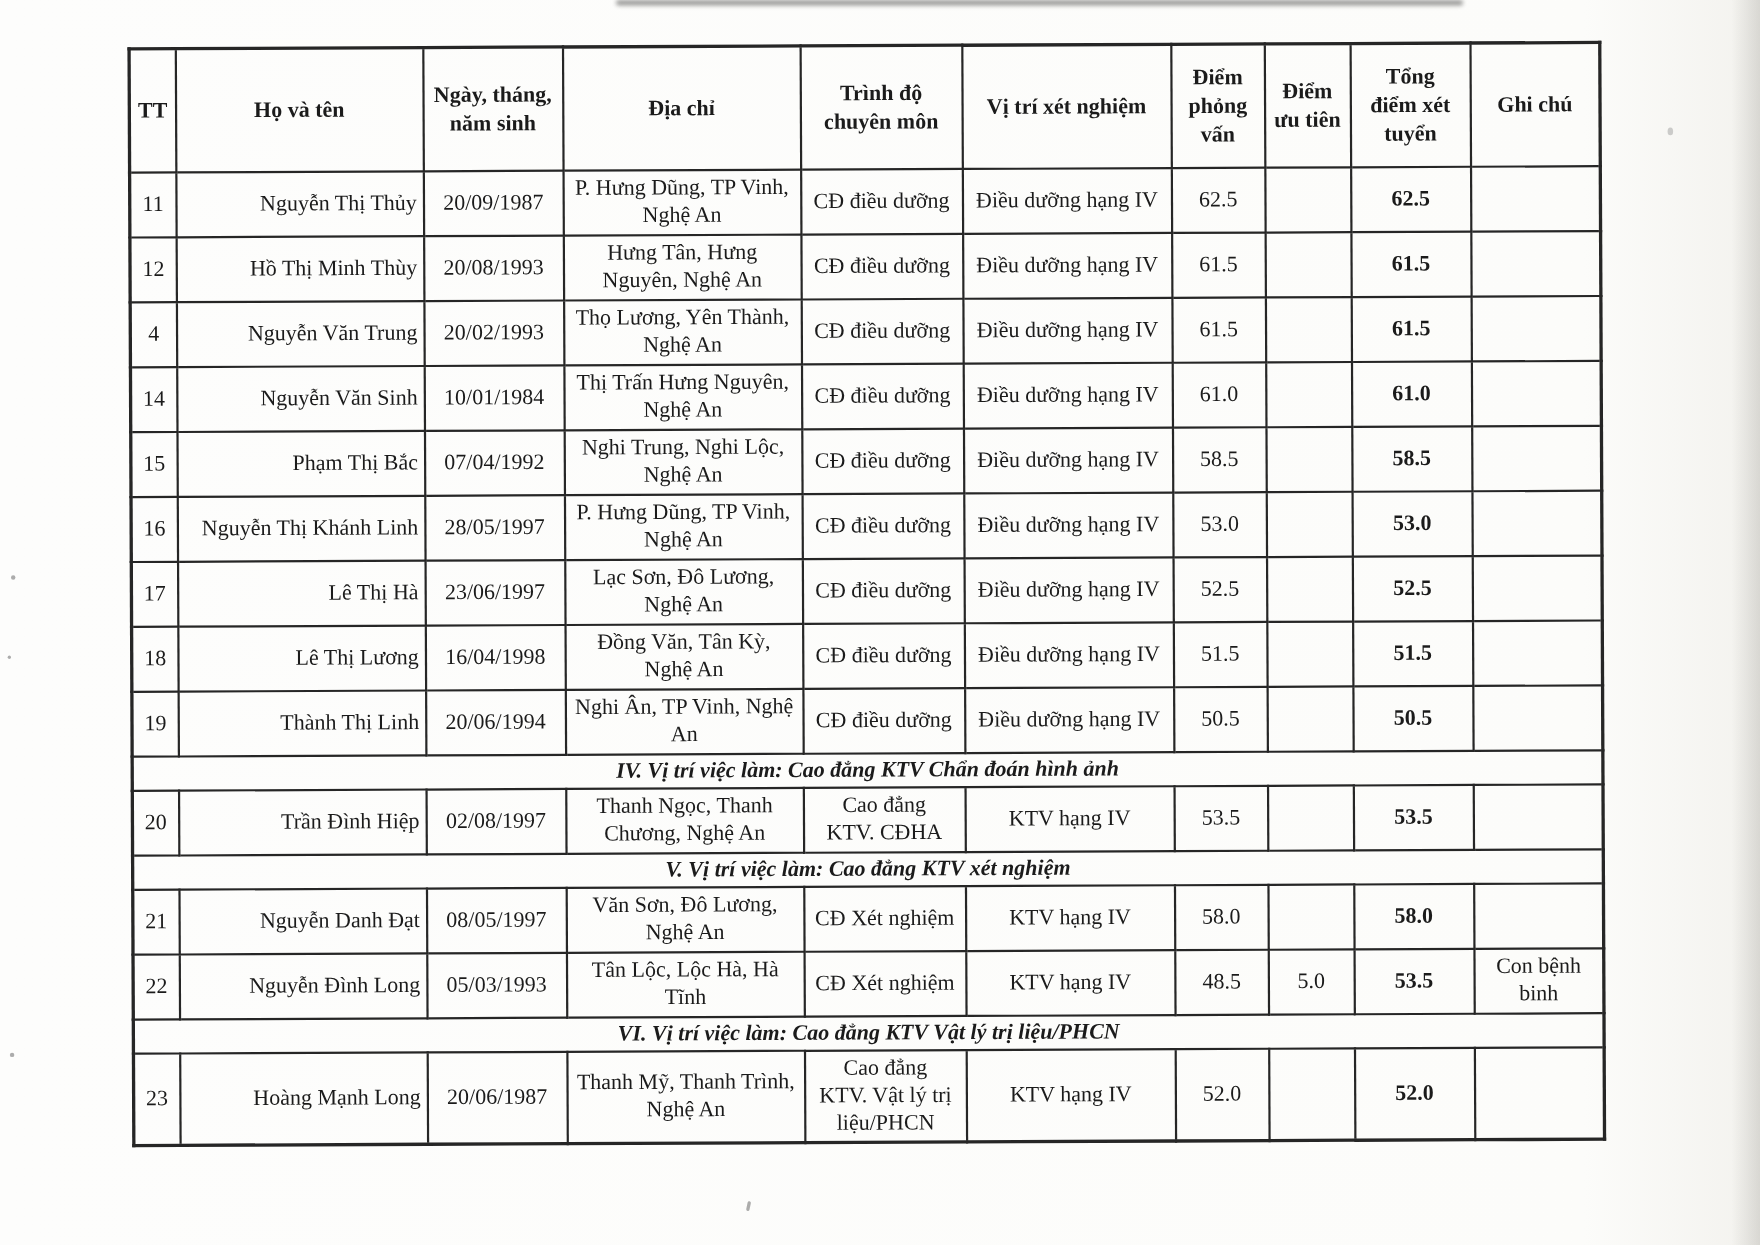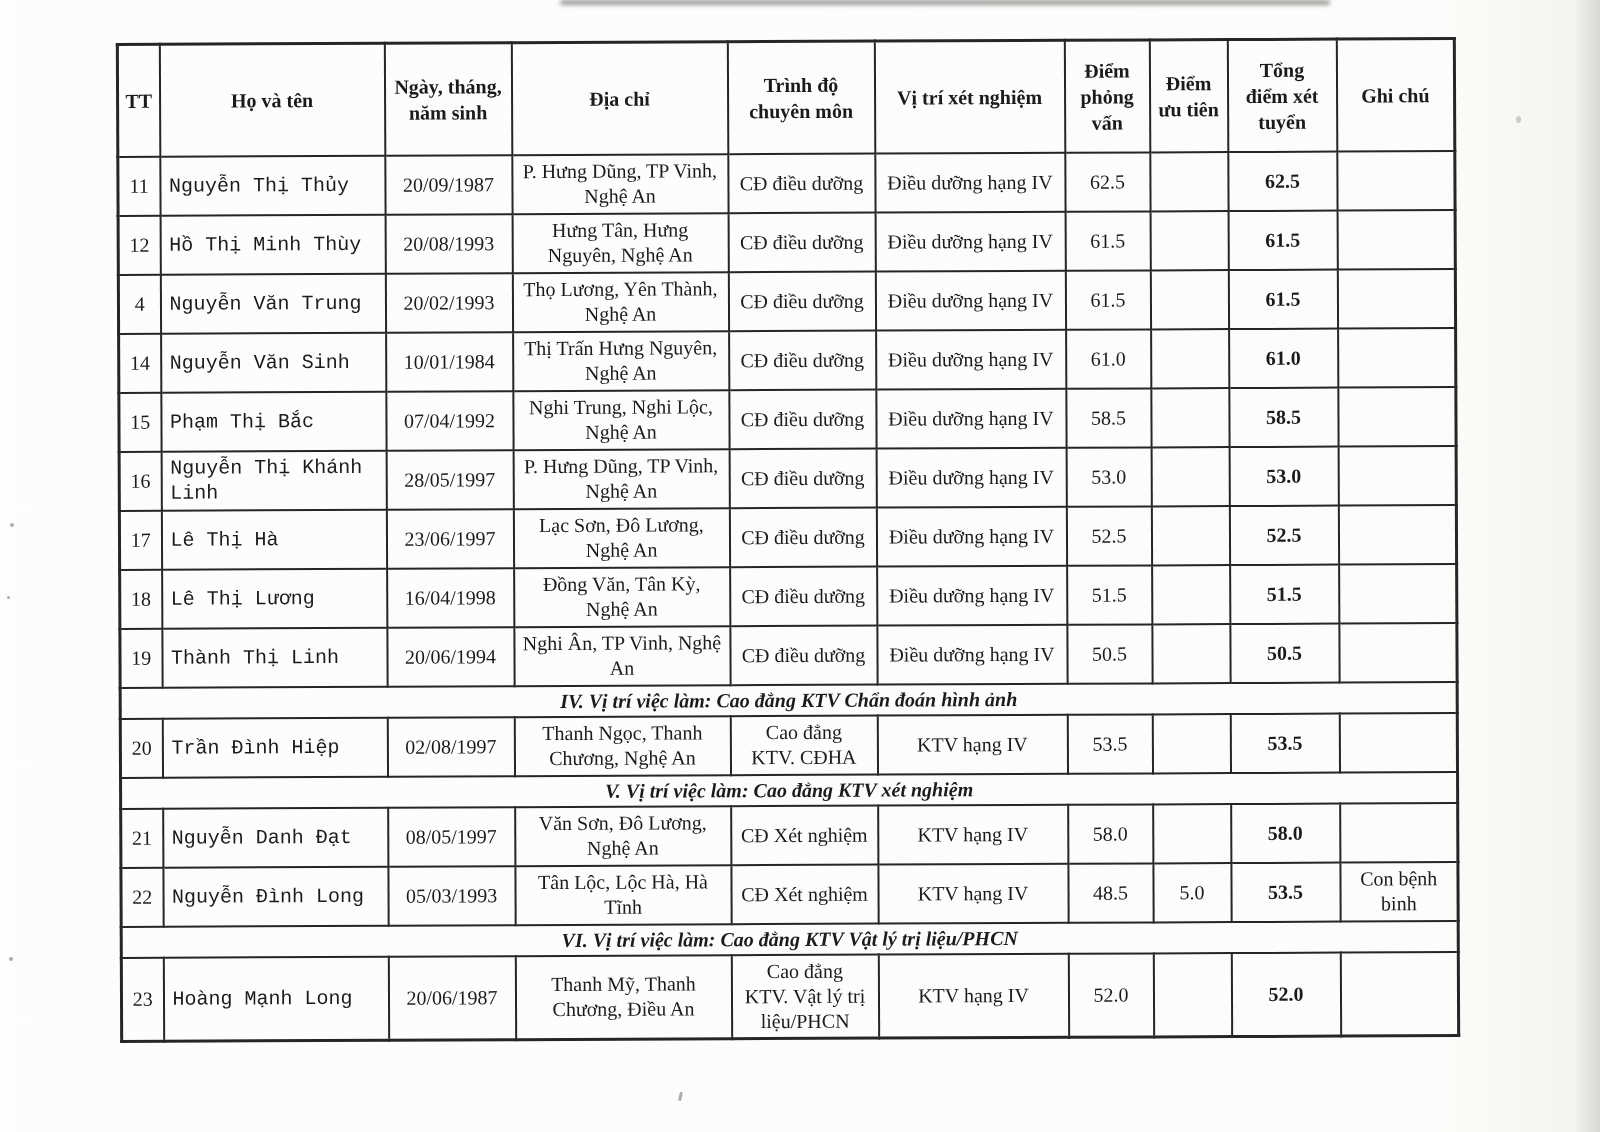--- a/index.html
+++ b/index.html
@@ -68,21 +68,21 @@
   tbody tr.data-row { height: 59px; }
   tbody tr.section-row { height: 31px; }
   tbody td {
     text-align: center;
     vertical-align: middle;
     line-height: 1.25;
     padding: 3px 5px;
     white-space: pre-line;
     overflow: hidden;
   }
-  tbody td.c-name { text-align: left; padding-left: 8px; font-family: Liberation Mono, monospace; }
+  tbody td.c-name { text-align: right; padding-left: 8px; }
   tbody td.c-total_score { font-weight: bold; }
   tbody tr.section-row td {
     font-weight: bold;
     font-style: italic;
     padding: 2px 4px;
     font-size: 20px;
   }
 </style>
 </head>
 <body>
@@ -282,21 +282,21 @@
           <td class="c-total_score">53.5</td>
           <td class="c-note">Con bệnh binh</td>
         </tr>
         <tr class="section-row">
           <td colspan="10">VI. Vị trí việc làm: Cao đẳng KTV Vật lý trị liệu/PHCN</td>
         </tr>
         <tr class="data-row">
           <td class="c-tt">23</td>
           <td class="c-name">Hoàng Mạnh Long</td>
           <td class="c-dob">20/06/1987</td>
-          <td class="c-address">Thanh Mỹ, Thanh Chương, Điều An</td>
+          <td class="c-address">Thanh Mỹ, Thanh Trình, Nghệ An</td>
           <td class="c-qualification">Cao đẳng
 KTV. Vật lý trị
 liệu/PHCN</td>
           <td class="c-position">KTV hạng IV</td>
           <td class="c-interview_score">52.0</td>
           <td class="c-priority_score"></td>
           <td class="c-total_score">52.0</td>
           <td class="c-note"></td>
         </tr>
       </tbody>

